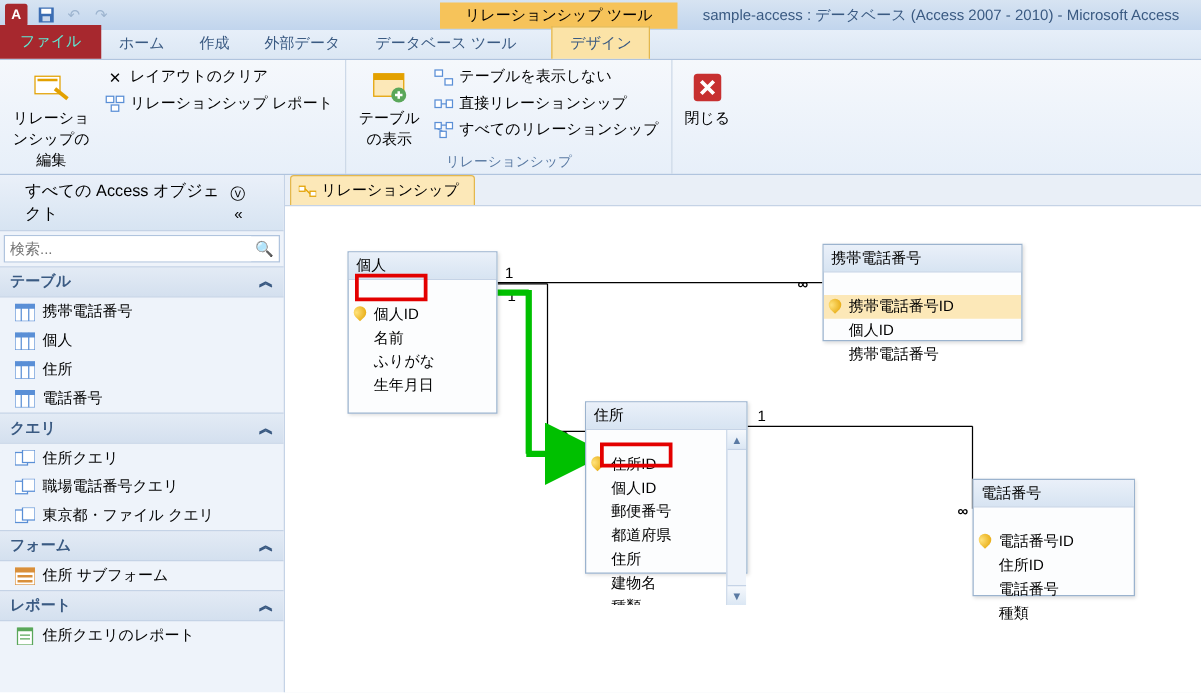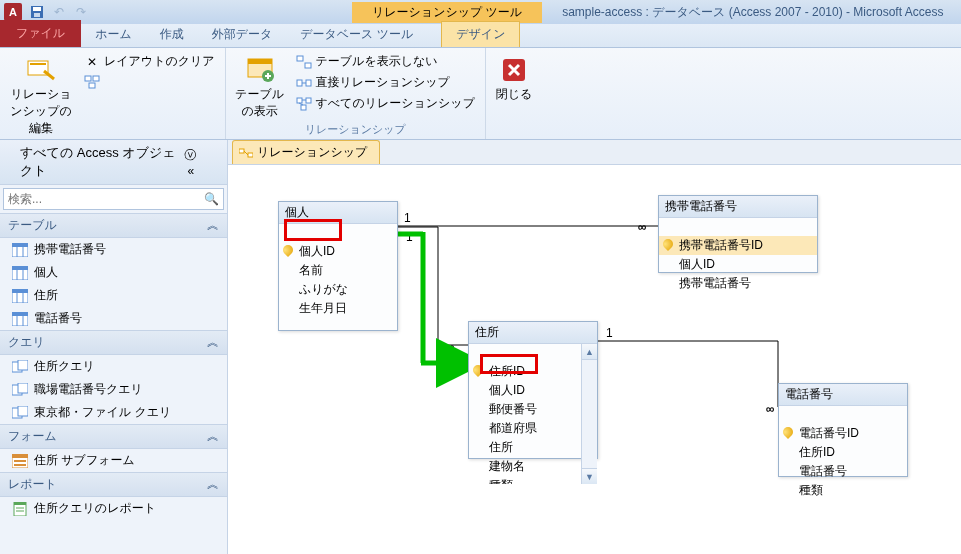--- a/index.html
+++ b/index.html
@@ -9,21 +9,21 @@
 .titlebar { height: 24px; background: linear-gradient(#d7e4f2, #c1d5ed); display: flex; align-items: center; }
 .titlebar .app-icon { width: 18px; height: 18px; margin: 0 4px; background: #a7282e; border-radius: 2px; color: #fff; font-weight: bold; text-align: center; line-height: 18px; font-size: 11px; }
 .titlebar .qat-btn { width: 20px; height: 20px; margin: 0 1px; display: flex; align-items: center; justify-content: center; color: #3b5a82; }
 .titlebar .qat-btn.disabled { color: #9db4cf; }
 .titlebar .context-tab { margin-left: 260px; padding: 2px 20px; background: #f6c35a; font-size: 12px; }
 .titlebar .title { margin-left: 20px; color: #3a5a82; }
 
 
 .ribbon-tabs { height: 24px; background: linear-gradient(#e7eff9, #dbe7f4); display: flex; align-items: flex-end; border-bottom: 1px solid #b0c4de; }
 .ribbon-tab { padding: 4px 14px; color: #3a5a82; cursor: pointer; }
-.ribbon-tab.file { background: #a7282e; color: #fca5a5; padding: 5px 16px; font-family: Liberation Serif, serif; }
+.ribbon-tab.file { background: #a7282e; color: #5eead4; padding: 5px 16px; font-family: Liberation Serif, serif; }
 .ribbon-tab.active { background: #fbe3a7; border: 1px solid #e3b74d; border-bottom: none; margin-top: 20px; }
 
 
 .ribbon { height: 92px; background: linear-gradient(#f5f8fc, #e7eff9); border-bottom: 1px solid #b0c4de; display: flex; }
 .ribbon-group { border-right: 1px solid #cdd9e8; padding: 4px 6px 0 6px; display: flex; flex-direction: column; justify-content: space-between; }
 .ribbon-group .items { display: flex; gap: 4px; align-items: flex-start; }
 .big-btn { display: flex; flex-direction: column; align-items: center; width: 70px; text-align: center; padding: 2px; cursor: pointer; }
 .big-btn .icn { width: 32px; height: 32px; display:flex; align-items:center; justify-content:center; }
 .small-items { display: flex; flex-direction: column; gap: 2px; }
 .small-btn { display: flex; align-items: center; gap: 4px; padding: 1px 4px; cursor: pointer; }
@@ -31,21 +31,21 @@
 .group-label { text-align: center; color: #5a7aa3; font-size: 11px; padding-bottom: 2px; }
 
 
 .main { position: absolute; top: 140px; bottom: 0; left: 0; right: 0; display: flex; }
 .nav { width: 228px; background: #eef3fa; border-right: 1px solid #c5d3e6; overflow: hidden; }
 .nav-hdr { background: linear-gradient(#eaf0f9, #d7e4f2); padding: 4px 20px; display: flex; justify-content: center; align-items: center; border-bottom: 1px solid #c5d3e6; }
 .nav-hdr .title { font-size: 13px; }
 .nav-search { display: flex; border: 1px solid #b0c4de; margin: 3px; background:#fff; }
 .nav-search input { flex: 1; border: none; padding: 3px 4px; outline: none; font-size: 12px; }
 .nav-search .icn { width: 22px; display:flex; align-items:center; justify-content:center; color:#3a5a82; }
-.nav-section-hdr { background: linear-gradient(#e3ebf5, #d4e0ef); padding: 3px 8px; color: #3a5a82; display: flex; justify-content: space-between; border-top: 1px solid #c5d3e6; border-bottom: 1px solid #c5d3e6; }
+.nav-section-hdr { background: linear-gradient(#e3ebf5, #d4e0ef); padding: 3px 8px; color: #3a5a82; display: flex; justify-content: space-between; border-top: 1px solid #c5d3e6; border-bottom: 1px solid #c5d3e6; font-weight: bold; }
 .nav-item { display: flex; align-items: center; gap: 6px; padding: 3px 12px; cursor: pointer; }
 .nav-item .icn { width: 16px; height: 14px; }
 
 .canvas-wrap { flex: 1; position: relative; background: #e9eff7; }
 .tab-strip { height: 24px; display: flex; align-items: flex-end; padding-left: 4px; }
 .doc-tab { background: #fce8b8; border: 1px solid #e3b74d; border-bottom: none; padding: 3px 12px 3px 6px; display: flex; align-items: center; gap: 4px; border-radius: 3px 3px 0 0; }
 .canvas { position: absolute; top: 24px; left: 0; right: 0; bottom: 0; background: #fff; border-top: 1px solid #c5d3e6; }
 
 
 .tbox { position: absolute; border: 1px solid #9bb3ce; background: #fcfdfe; box-shadow: 1px 1px 3px rgba(0,0,0,.15); }
@@ -112,20 +112,21 @@
           <span>レイアウトのクリア</span>
         </div>
         <div class="small-btn">
           <span class="icn">
               <svg width="16" height="14">
                 <rect x="1" y="1" width="6" height="5" fill="#fff" stroke="#5a8fd6"></rect>
                 <rect x="9" y="1" width="6" height="5" fill="#fff" stroke="#5a8fd6"></rect>
                 <rect x="5" y="8" width="6" height="5" fill="#fff" stroke="#5a8fd6"></rect>
               </svg>
             </span>
+          <span>リレーションシップ レポート</span>
         </div>
       </div>
     </div>
     <div class="group-label">ツール</div>
   </div>
 
   <div class="ribbon-group">
     <div class="items">
       <div class="big-btn" style="width:56px">
         <div class="icn">

